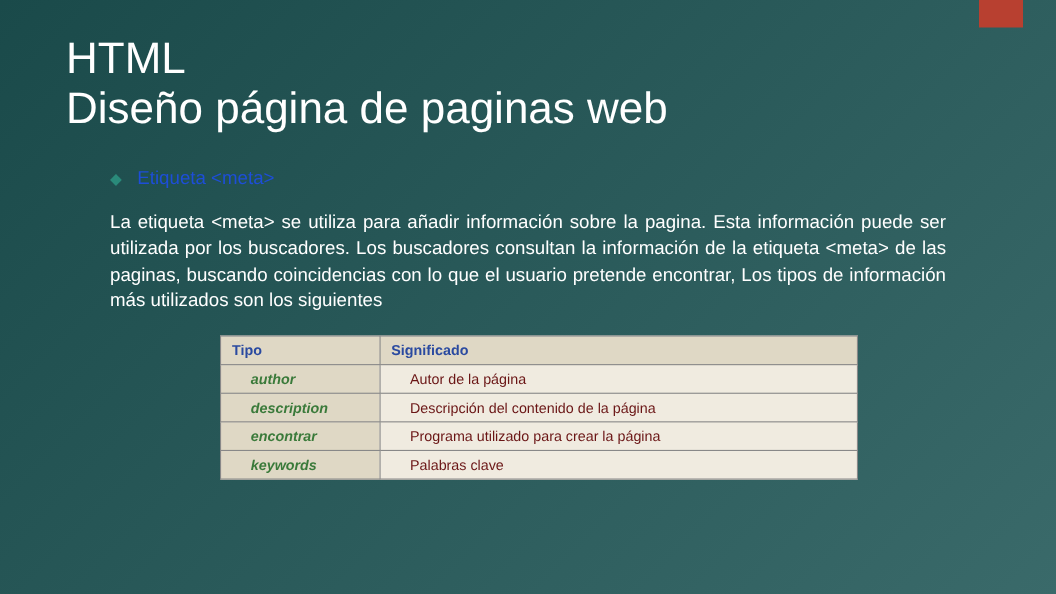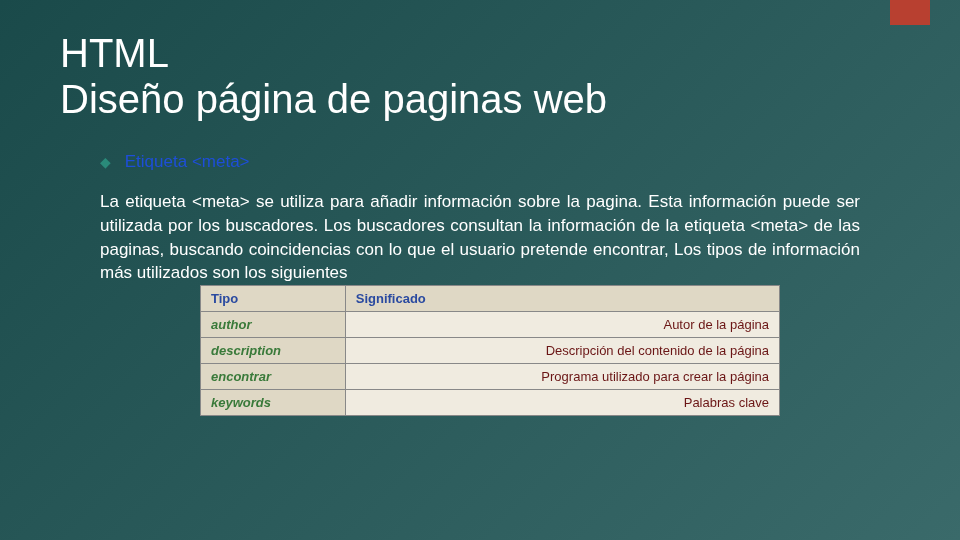--- a/index.html
+++ b/index.html
@@ -48,54 +48,55 @@
       color: #1d4ed8;
       font-size: 17px;
     }
     .paragraph {
       color: #ffffff;
       font-size: 17px;
       line-height: 1.4;
       margin-left: 40px;
       margin-right: 40px;
       text-align: justify;
+      margin-bottom: 20px;
     }
     .table-container {
       margin-left: 140px;
       margin-right: 120px;
     }
     table {
       width: 100%;
       border-collapse: collapse;
       background: #f0ebe0;
       font-size: 13px;
     }
     th {
       background: #dfd8c5;
       color: #2a4aa0;
       font-weight: bold;
       padding: 5px 10px;
       border: 1px solid #888;
       text-align: left;
     }
     td {
-      padding: 5px 10px;
+      padding: 5px 27px;
       border: 1px solid #888;
       color: #6a1515;
     }
     td.type-cell {
       background: #dfd8c5;
       color: #3a7a3a;
       font-style: italic;
       font-weight: bold;
       width: 25%;
     }
     td.meaning-cell {
       background: #f0ebe0;
-      text-align: right;
+      text-align: left;
     }
   </style>
 </head>
 <body>
 
 <div class="accent-bar"></div>
 
 <div class="content">
   <h1 class="title">
     <span>HTML</span><br>

